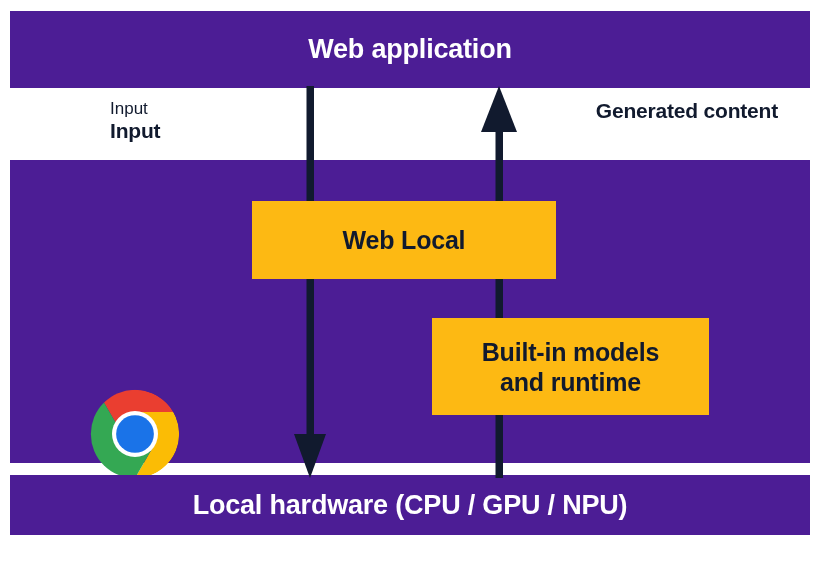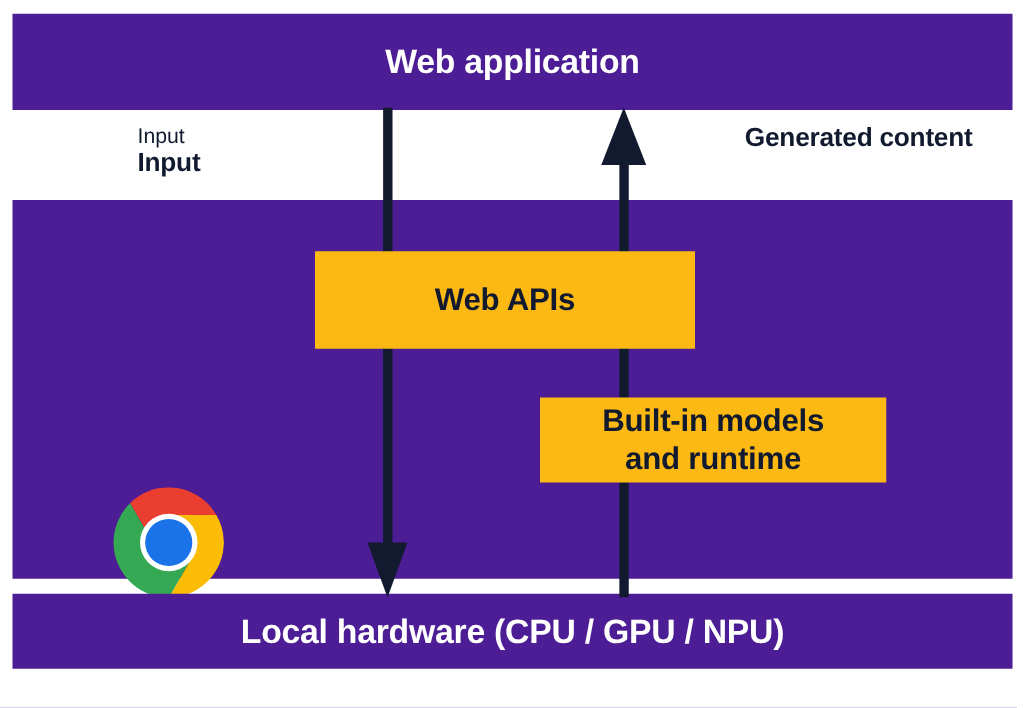--- a/index.html
+++ b/index.html
@@ -124,21 +124,21 @@
   #card-web-apis {
     left: 252px;
     top: 201px;
     width: 304px;
     height: 78px;
   }
   #card-builtin {
     left: 432px;
     top: 318px;
     width: 277px;
-    height: 68px;
+    height: 97px;
   }
 
   
   #browser-block {
     position: absolute;
     left: 55px;
     top: 228px;
     width: 140px;
     display: flex;
     flex-direction: column;
@@ -210,20 +210,20 @@
   </div>
 
   <div class="arrow" id="arrow-up">
     <svg width="44" height="394" viewBox="0 0 44 394">
       <rect x="18.5" y="38" width="7.5" height="356" fill="#111a2e"></rect>
       <polygon points="22,2 40,48 4,48" fill="#111a2e"></polygon>
     </svg>
   </div>
 
   <div class="card" id="card-web-apis">
-    <span class="card-label">Web APIs</span>
+    <span class="card-label">Web Local</span>
   </div>
 
   <div class="card" id="card-builtin">
     <span class="card-label" id="builtin-label">Built-in models<br>and runtime</span>
   </div>
 
 </div>
 
 </body></html>

